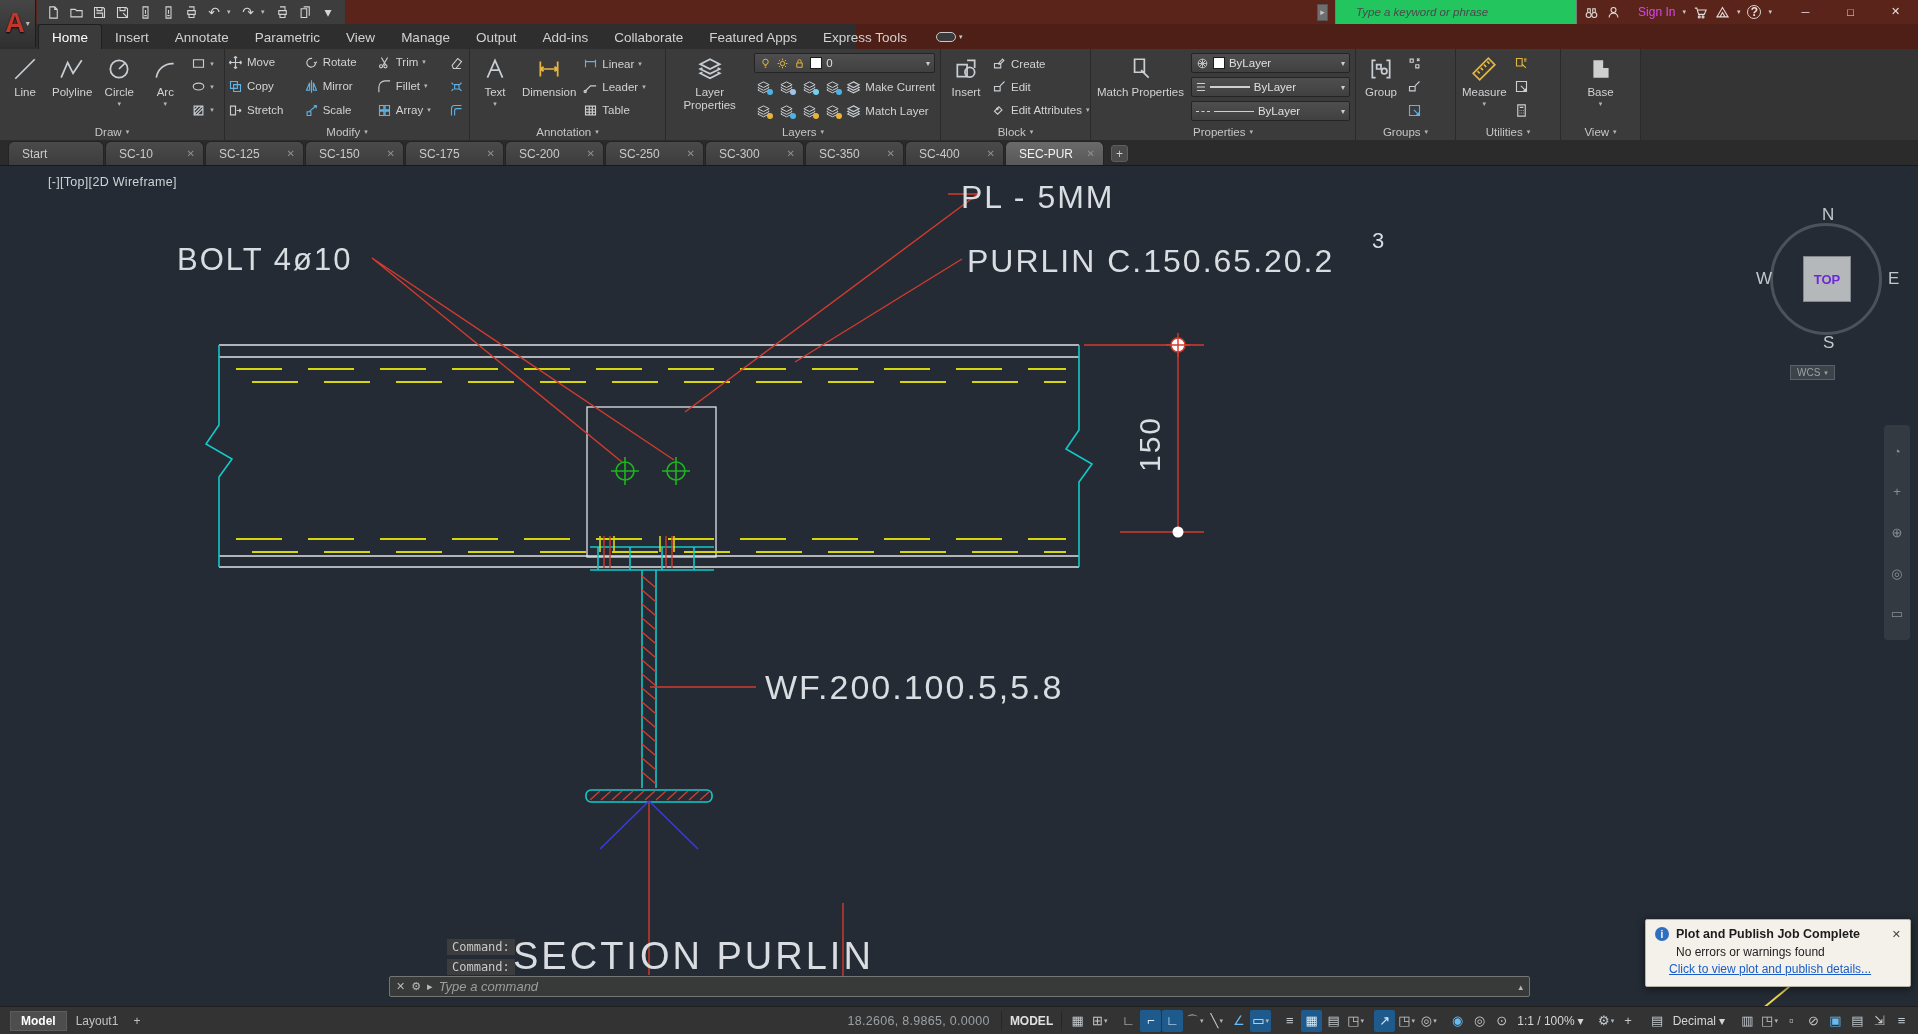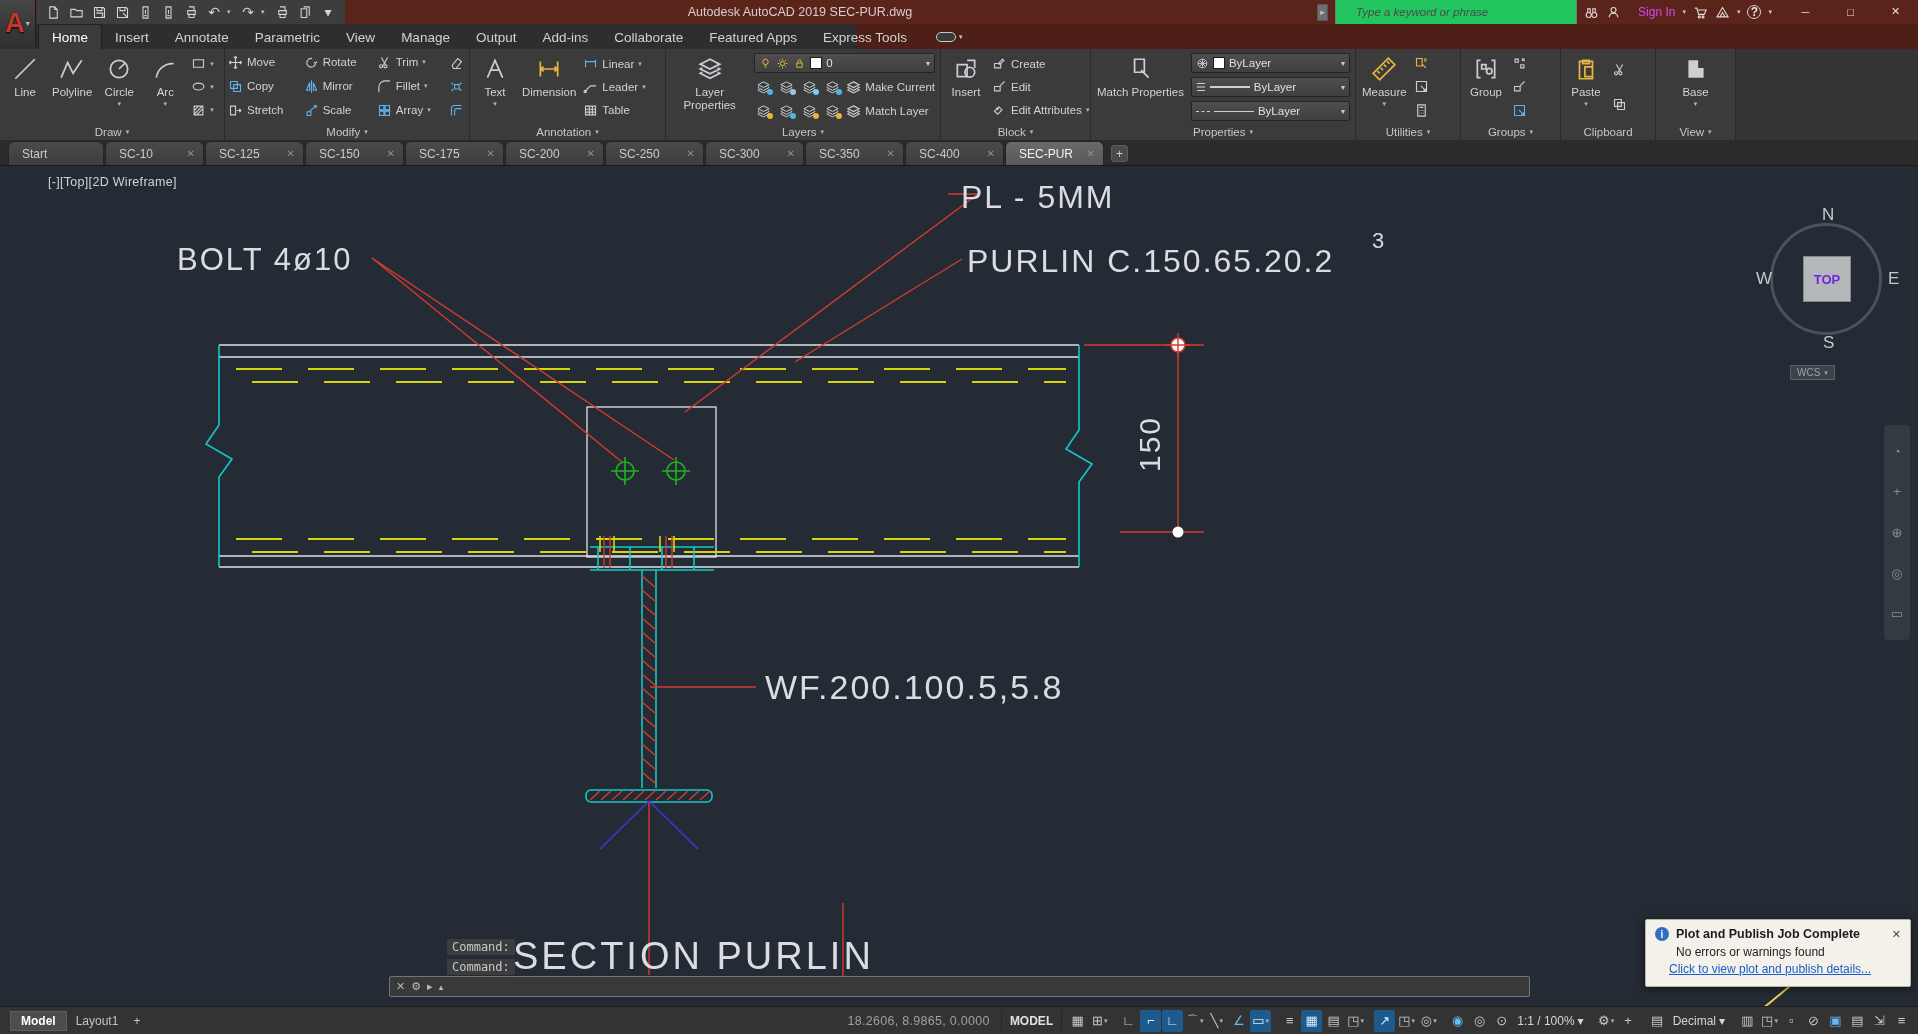--- a/index.html
+++ b/index.html
@@ -376,21 +376,20 @@
             <use href="#i-printer"></use>
           </svg>
         </span>
         <span class="qbtn">
           <svg>
             <use href="#i-pages"></use>
           </svg>
         </span>
         <span class="qbtn">▾</span>
       </div>
-    <div id="title-text">Autodesk AutoCAD 2019    SEC-PUR.dwg</div>
     <div id="tb-right">
       <span id="search-arrow">▸</span>
       <input id="search-box" placeholder="Type a keyword or phrase" style="">
       <span class="tbicon">
           <svg>
             <use href="#i-binoc"></use>
           </svg>
         </span>
       <span class="tbicon">
           <svg>
@@ -810,20 +809,54 @@
             <span class="car">▾</span>
           </div>
         </div>
       </div>
       <div class="plabel">
         <span>Properties</span>
           <span class="car">▾</span>
         </div>
     </div>
 
+    <div class="panel" style="width:100px">
+      <div class="pbody">
+        <div class="bigbtn">
+          <span class="bicon">
+              <svg>
+                <use href="#i-group"></use>
+              </svg>
+            </span>
+          <span class="blabel">Group</span>
+          </div>
+        <div class="minicol">
+          <div class="minirow">
+              <svg>
+                <use href="#i-ungroup"></use>
+              </svg>
+            </div>
+          <div class="minirow">
+              <svg>
+                <use href="#i-edit"></use>
+              </svg>
+            </div>
+          <div class="minirow ic-blue">
+              <svg>
+                <use href="#i-gsel"></use>
+              </svg>
+            </div>
+        </div>
+      </div>
+      <div class="plabel">
+        <span>Groups</span>
+          <span class="car">▾</span>
+        </div>
+    </div>
+
     <div class="panel" style="width:105px">
       <div class="pbody">
         <div class="bigbtn">
           <span class="bicon ic-yellow">
               <svg>
                 <use href="#i-measure"></use>
               </svg>
             </span>
           <span class="blabel">Measure</span>
           <span class="bcar">▾</span>
@@ -845,82 +878,20 @@
               </svg>
             </div>
         </div>
       </div>
       <div class="plabel">
         <span>Utilities</span>
           <span class="car">▾</span>
         </div>
     </div>
 
-    <div class="panel" style="width:100px">
-      <div class="pbody">
-        <div class="bigbtn">
-          <span class="bicon">
-              <svg>
-                <use href="#i-group"></use>
-              </svg>
-            </span>
-          <span class="blabel">Group</span>
-          </div>
-        <div class="minicol">
-          <div class="minirow">
-              <svg>
-                <use href="#i-ungroup"></use>
-              </svg>
-            </div>
-          <div class="minirow">
-              <svg>
-                <use href="#i-edit"></use>
-              </svg>
-            </div>
-          <div class="minirow ic-blue">
-              <svg>
-                <use href="#i-gsel"></use>
-              </svg>
-            </div>
-        </div>
-      </div>
-      <div class="plabel">
-        <span>Groups</span>
-          <span class="car">▾</span>
-        </div>
-    </div>
-
-    <div class="panel" style="width:95px">
-      <div class="pbody">
-        <div class="bigbtn">
-          <span class="bicon ic-yellow">
-              <svg>
-                <use href="#i-paste"></use>
-              </svg>
-            </span>
-          <span class="blabel">Paste</span>
-          <span class="bcar">▾</span>
-          </div>
-        <div class="minicol">
-          <div class="minirow">
-              <svg>
-                <use href="#i-trim"></use>
-              </svg>
-            </div>
-          <div class="minirow">
-              <svg>
-                <use href="#i-copy"></use>
-              </svg>
-            </div>
-        </div>
-      </div>
-      <div class="plabel">
-        <span>Clipboard</span>
-        </div>
-    </div>
 
     <div class="panel" style="width:80px">
       <div class="pbody" style="justify-content:center">
         <div class="bigbtn">
           <span class="bicon">
               <svg style="fill:#cfcfcf;stroke:none">
                 <use href="#i-base"></use>
               </svg>
             </span>
           <span class="blabel">Base</span>
@@ -1072,20 +1043,21 @@
       <span>◎</span>
       <span>▭</span>
     </div>
 
     <div class="cmd-chip" style="top:772px">Command:</div>
     <div class="cmd-chip" style="top:792px">Command:</div>
     <div id="cmdbar">
       <span class="cbtn">✕</span>
       <span class="cbtn">⚙</span>
       <span class="cbtn">▸</span>
+      <input id="cmd-input" placeholder="Type a command" style="">
       <span id="cmd-scroll">▴</span>
     </div>
 
     <div id="notify">
       <div class="nrow">
         <span class="ninfo">i</span>
         <span class="ntitle">Plot and Publish Job Complete</span>
         <span class="nclose">✕</span>
       </div>
       <div class="nbody">No errors or warnings found</div>

